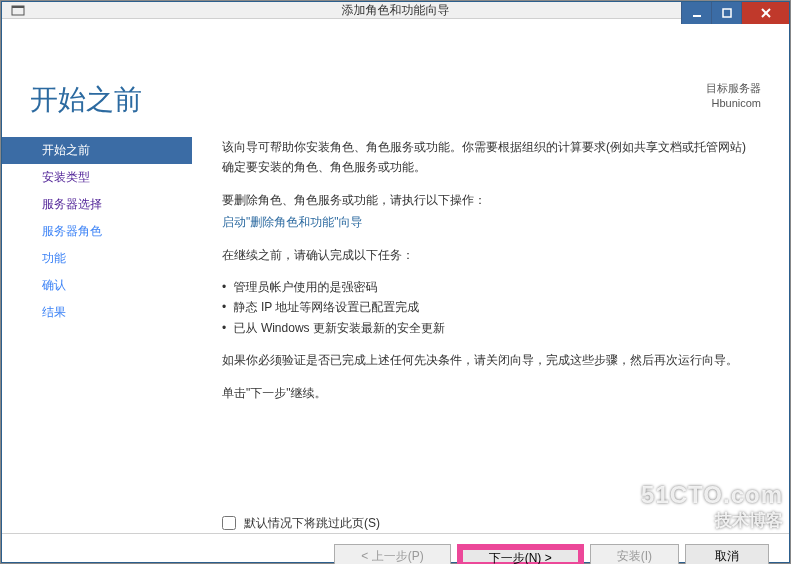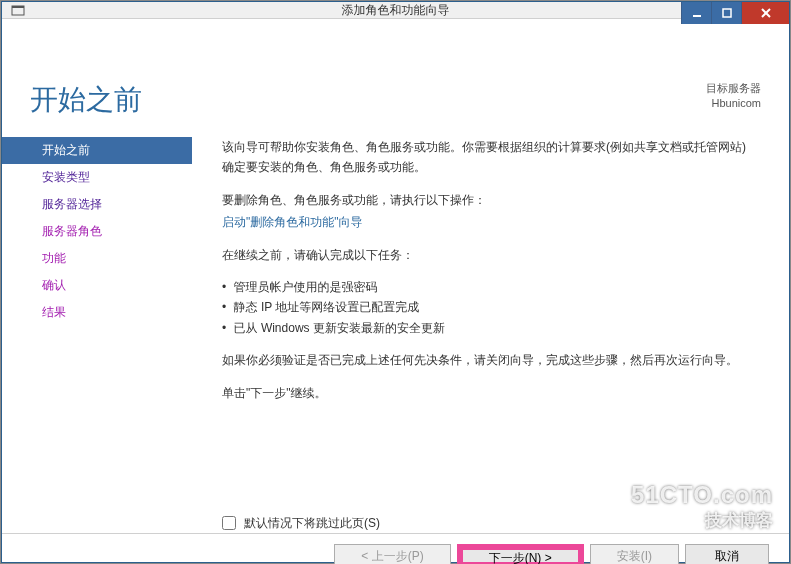--- a/index.html
+++ b/index.html
@@ -13,33 +13,33 @@
     .win-min, .win-max { background: #3b6ca5; color: #fff; }
     .win-close { background: #c0392b; color: #fff; width: 48px; }
     .content { flex: 1; display: flex; flex-direction: column; padding: 0; margin-top: 42px; }
     .header-area { display: flex; padding: 20px 28px 0 28px; align-items: flex-start; justify-content: space-between; }
     .page-title { font-size: 28px; color: #2c6aa0; font-weight: 300; }
     .dest-info { text-align: right; font-size: 11px; color: #555; line-height: 1.4; }
     .body-area { flex: 1; display: flex; padding: 18px 28px 0 0; }
     .sidebar { width: 190px; padding-top: 0; }
     .sidebar-item { padding: 5px 0 5px 40px; font-size: 12px; color: #4c1d95; cursor: pointer; }
     .sidebar-item.active { background: #3b6ca5; color: #fff; }
-    .sidebar-item.disabled { color: #a21caf; cursor: default; }
+    .sidebar-item.disabled { color: #3b82f6; cursor: default; }
     .main { flex: 1; font-size: 12px; color: #333; line-height: 1.7; padding-left: 30px; padding-right: 10px; }
     .main p { margin-bottom: 12px; }
     .main .link { color: #2c6aa0; cursor: pointer; }
     .bullets { list-style: none; margin-bottom: 12px; }
     .bullets li::before { content: "• "; margin-right: 4px; }
     .skip-check { display: flex; align-items: center; gap: 8px; margin-top: 110px; }
     .skip-check input { width: 14px; height: 14px; }
     .footer { border-top: 1px solid #d0d0d0; padding: 10px 20px; display: flex; justify-content: flex-end; gap: 6px; }
     .btn { min-width: 84px; height: 24px; font-size: 12px; border: 1px solid #adadad; background: #e8e8e8; cursor: pointer; padding: 0 26px; }
     .btn:disabled { color: #9a9a9a; background: #efefef; cursor: default; }
     .btn.default { border: 6px solid #ec4899; }
-    .watermark { position: absolute; right: 16px; bottom: 30px; color: rgba(255,255,255,0.85); font-family: Arial, sans-serif; font-weight: bold; text-align: right; pointer-events: none; text-shadow: 0 0 3px rgba(0,0,0,0.6); }
+    .watermark { position: absolute; right: 6px; bottom: 30px; color: rgba(255,255,255,0.85); font-family: Arial, sans-serif; font-weight: bold; text-align: right; pointer-events: none; text-shadow: 0 0 3px rgba(0,0,0,0.6); }
     .watermark .wm1 { font-size: 24px; letter-spacing: 1px; }
     .watermark .wm2 { font-size: 17px; }
   </style>
 </head>
 <body>
 
 <div class="window">
   <div class="titlebar">
     <span class="titlebar-icon">
       <svg width="14" height="14" viewBox="0 0 14 14">

